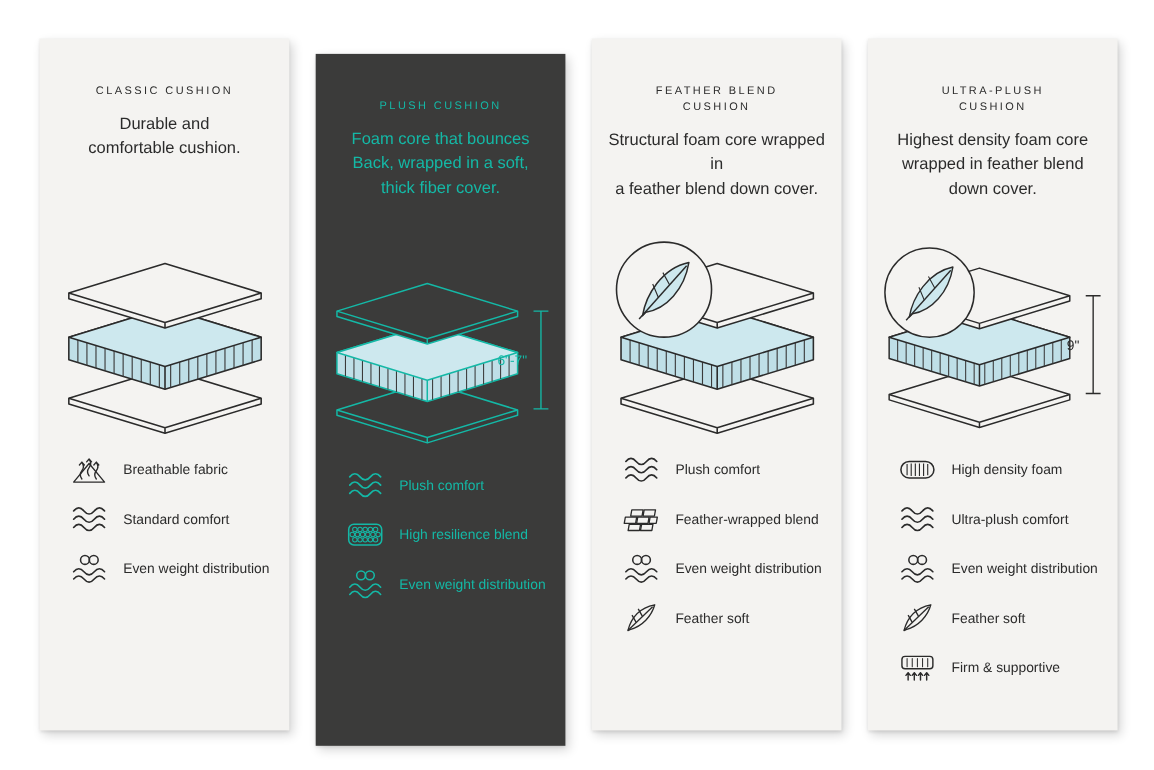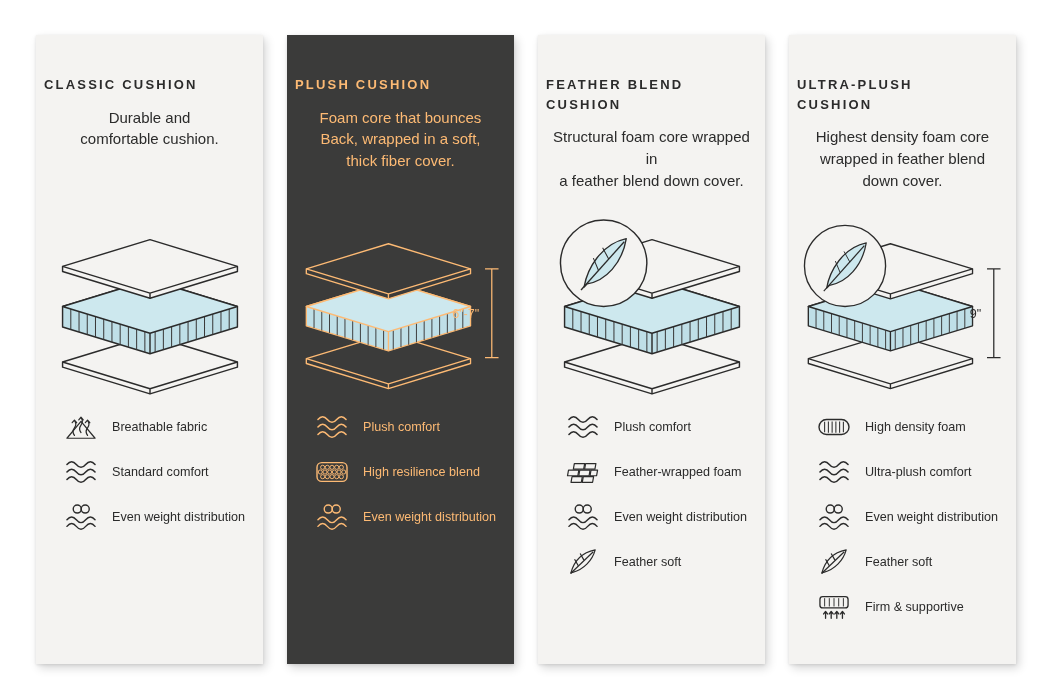--- a/index.html
+++ b/index.html
@@ -13,25 +13,25 @@
   .board { display: flex; gap: 24px; padding: 35px 0 0 36px; }
   .card {
     width: 227px; height: 629px;
     background: var(--card-bg);
     box-shadow: 3px 4px 9px rgba(0,0,0,.16), 0 1px 3px rgba(0,0,0,.10);
     display: flex; flex-direction: column;
     padding-top: 40px;
     flex: 0 0 227px;
   }
   .card.light { --card-bg: #f4f3f1; color: #2b2b2b; }
-  .card.dark  { --card-bg: #3b3b3a; color: #fdba74; }
+  .card.dark  { --card-bg: #3b3b3a; color: #14b8a6; margin-top: 14px; }
   .head { height: 132px; padding: 0 8px; }
   .title {
-    font-size: 13px; font-weight: bold; letter-spacing: 2.2px;
-    text-align: left; line-height: 1.5; white-space: pre-line;
+    font-size: 10px; font-weight: normal; letter-spacing: 2.2px;
+    text-align: center; line-height: 1.5; white-space: pre-line;
   }
   .desc {
     margin-top: 12px; font-size: 15px; line-height: 1.45;
     text-align: center; white-space: pre-line;
   }
   .illo { height: 200px; display: flex; align-items: center; justify-content: center; }
   .illo svg { display: block; }
   .features { list-style: none; padding: 4px 14px 0 26px; }
   .feature { display: flex; align-items: center; min-height: 32px; margin-bottom: 13px; }
   .ficon { width: 38px; height: 30px; flex: 0 0 38px; }
@@ -240,21 +240,21 @@
       <li class="feature">
         <svg class="ficon" viewBox="0 0 40 32">
             <use href="#ic-waves"></use>
           </svg>
         <span class="flabel">Plush comfort</span>
       </li>
       <li class="feature">
         <svg class="ficon" viewBox="0 0 40 32">
             <use href="#ic-bricks"></use>
           </svg>
-        <span class="flabel">Feather-wrapped foam</span>
+        <span class="flabel">Feather-wrapped blend</span>
       </li>
       <li class="feature">
         <svg class="ficon" viewBox="0 0 40 32">
             <use href="#ic-weight"></use>
           </svg>
         <span class="flabel">Even weight distribution</span>
       </li>
       <li class="feature">
         <svg class="ficon" viewBox="0 0 40 32">
             <use href="#ic-feather"></use>

